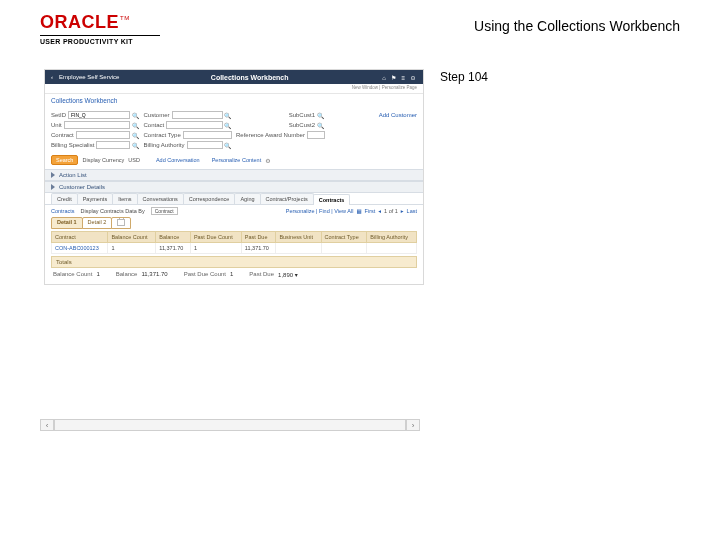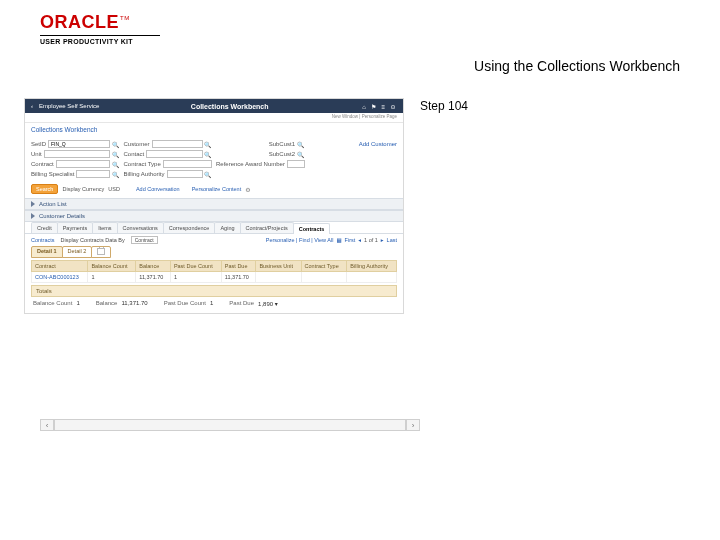--- a/index.html
+++ b/index.html
@@ -6,24 +6,24 @@
   html, body { width: 720px; height: 540px; font-family: Arial, Helvetica, sans-serif; background: #fff; color: #000; }
   .page { width: 720px; height: 540px; position: relative; }
 
   
   .hdr { display: flex; align-items: flex-start; justify-content: space-between; padding: 12px 40px 6px 40px; }
   .brand { display: flex; flex-direction: column; }
   .oracle-logo { font-family: "Arial Black", Arial, sans-serif; font-weight: 900; color: #c00; font-size: 18px; letter-spacing: 0.5px; position: relative; }
   .oracle-logo .tm { font-size: 6px; color: #c00; position: relative; top: -8px; left: 1px; font-weight: normal; }
   .brand-rule { border-top: 1px solid #000; width: 120px; margin: 2px 0 2px 0; }
   .upk { font-size: 7px; font-weight: bold; letter-spacing: 0.3px; }
-  .title { font-size: 14px; padding-top: 6px; margin-top: 40px; }
-
-  
-  .main { display: flex; padding: 18px 40px 0 24px; gap: 16px; }
+  .title { font-size: 14px; padding-top: 6px; }
+
+  
+  .main { display: flex; padding: 18px 40px 0 44px; gap: 16px; }
   .shot { width: 380px; }
   .copy { flex: 1; font-size: 12px; line-height: 1.35; }
   .step { font-size: 12px; margin-bottom: 18px; }
   .copy b { font-weight: bold; }
 
   
   .app { width: 380px; border: 1px solid #d9d9d9; font-size: 6px; color: #3a3a3a; background: #fff; }
   .app-nav { background: #2a3c57; color: #fff; display: flex; align-items: center; justify-content: space-between; height: 14px; padding: 0 6px; font-size: 6px; }
   .app-nav .left { display:flex; gap:6px; align-items:center; }
   .app-nav .center { font-weight: bold; font-size: 7px; }

